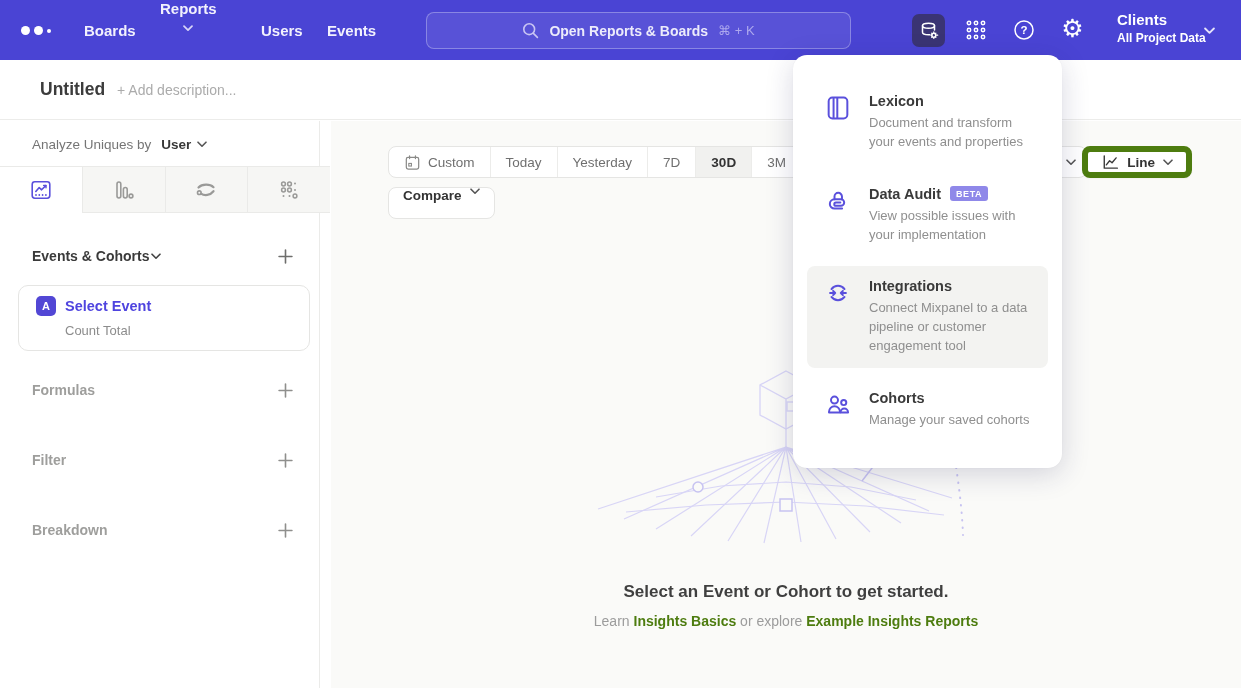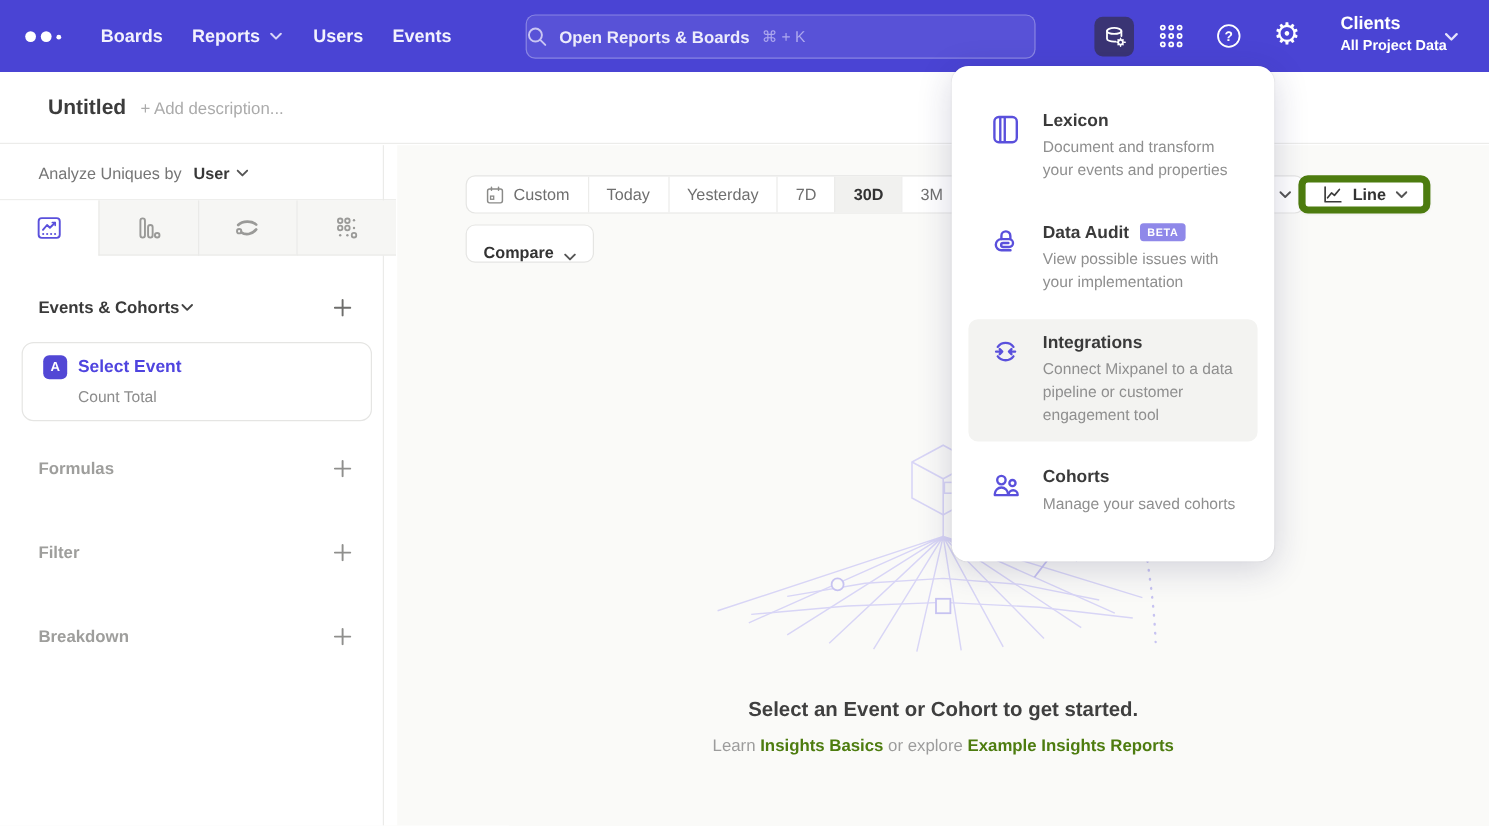--- a/index.html
+++ b/index.html
@@ -11,25 +11,25 @@
   svg { display:block; }
 
   
   .topnav { position:absolute; left:0; top:0; width:1241px; height:60px; background:#4A44D4; z-index:10; }
   .logo { position:absolute; left:21px; top:26px; display:flex; align-items:center; gap:4px; }
   .logo .d1,.logo .d2 { width:9px; height:9px; border-radius:50%; background:#fff; }
   .logo .d3 { width:4px; height:4px; border-radius:50%; background:#fff; }
   .navlink { position:absolute; top:0; height:60px; display:flex; align-items:center; gap:8px;
              color:#F2F1FD; font-size:15px; font-weight:600; cursor:pointer; }
   .navlink svg { stroke:#D8D5F7; }
-  .nl-boards{left:84px;} .nl-reports{left:160px;} .nl-users{left:261px;} .nl-events{left:327px;}
+  .nl-boards{left:84px;} .nl-reports{left:160px;flex-direction:column;} .nl-users{left:261px;} .nl-events{left:327px;}
 
   .searchbar { position:absolute; left:426px; top:12px; width:425px; height:37px;
     background:rgba(255,255,255,0.08); border:1px solid rgba(255,255,255,0.30); border-radius:8px;
-    display:flex; align-items:center; gap:10px;margin-left:12px; }
+    display:flex; align-items:center; justify-content:center; gap:10px; }
   .searchbar .ph { color:#ECEBFB; font-size:14px; font-weight:600; }
   .searchbar .sc { color:#ADA8EE; font-size:13px; }
 
   .nav-iconbtn { position:absolute; display:flex; align-items:center; justify-content:center; cursor:pointer; }
   .db-btn { left:912px; top:14px; width:33px; height:33px; background:#3A3474; border-radius:7px; }
   .grid-btn { left:963px; top:17px; width:26px; height:26px; }
   .help-btn { left:1011px; top:17px; width:26px; height:26px; }
   .gear-btn { left:1059px; top:15px; width:27px; height:28px; color:#fff;
               font-family:"DejaVu Sans", sans-serif; font-size:25px; line-height:28px; }
   .clients { position:absolute; left:1117px; top:10px; cursor:pointer; }
@@ -78,21 +78,21 @@
   .ec-sub { margin:7px 0 0 46px; font-size:13px; color:#8C8C8C; }
 
   
   .main { position:absolute; left:331px; top:121px; width:910px; height:567px; background:#FAFAF8; }
   .seg { position:absolute; left:57px; top:25px; height:32px; display:flex; align-items:stretch;
          background:#fff; border:1px solid #E5E5E3; border-radius:8px; overflow:hidden; z-index:1; }
   .seg-item { display:flex; align-items:center; gap:7px; padding:0 15px; font-size:13.5px; color:#6F6F6F;
               border-left:1px solid #ECECEA; cursor:pointer; white-space:nowrap; }
   .seg-item:first-child { border-left:none; }
   .seg-item.active { background:#F1F1EF; color:#333; font-weight:600; }
-  .compare-btn { position:absolute; left:57px; top:66px; height:32px; display:flex; align-items:flex-end; gap:8px;
+  .compare-btn { position:absolute; left:57px; top:66px; height:32px; display:flex; align-items:flex-start; gap:8px;
     background:#fff; border:1px solid #E5E5E3; border-radius:8px; padding:0 14px;
     font-size:13.5px; font-weight:600; color:#333; cursor:pointer; z-index:1; }
   .hidden-btn { position:absolute; left:689px; top:25px; width:67px; height:32px; background:#fff;
     border:1px solid #E5E5E3; border-radius:8px; display:flex; align-items:center; justify-content:flex-end;
     padding-right:10px; cursor:pointer; z-index:1; }
   .line-btn { position:absolute; right:49px; top:25px; height:32px; display:flex; align-items:center; gap:8px;
     background:#fff; border:6px solid #4d7c0f; border-radius:8px; padding:0 13px;
     font-size:13.5px; font-weight:600; color:#333; box-shadow:0 1px 2px rgba(0,0,0,0.04);
     cursor:pointer; z-index:1; }
 

